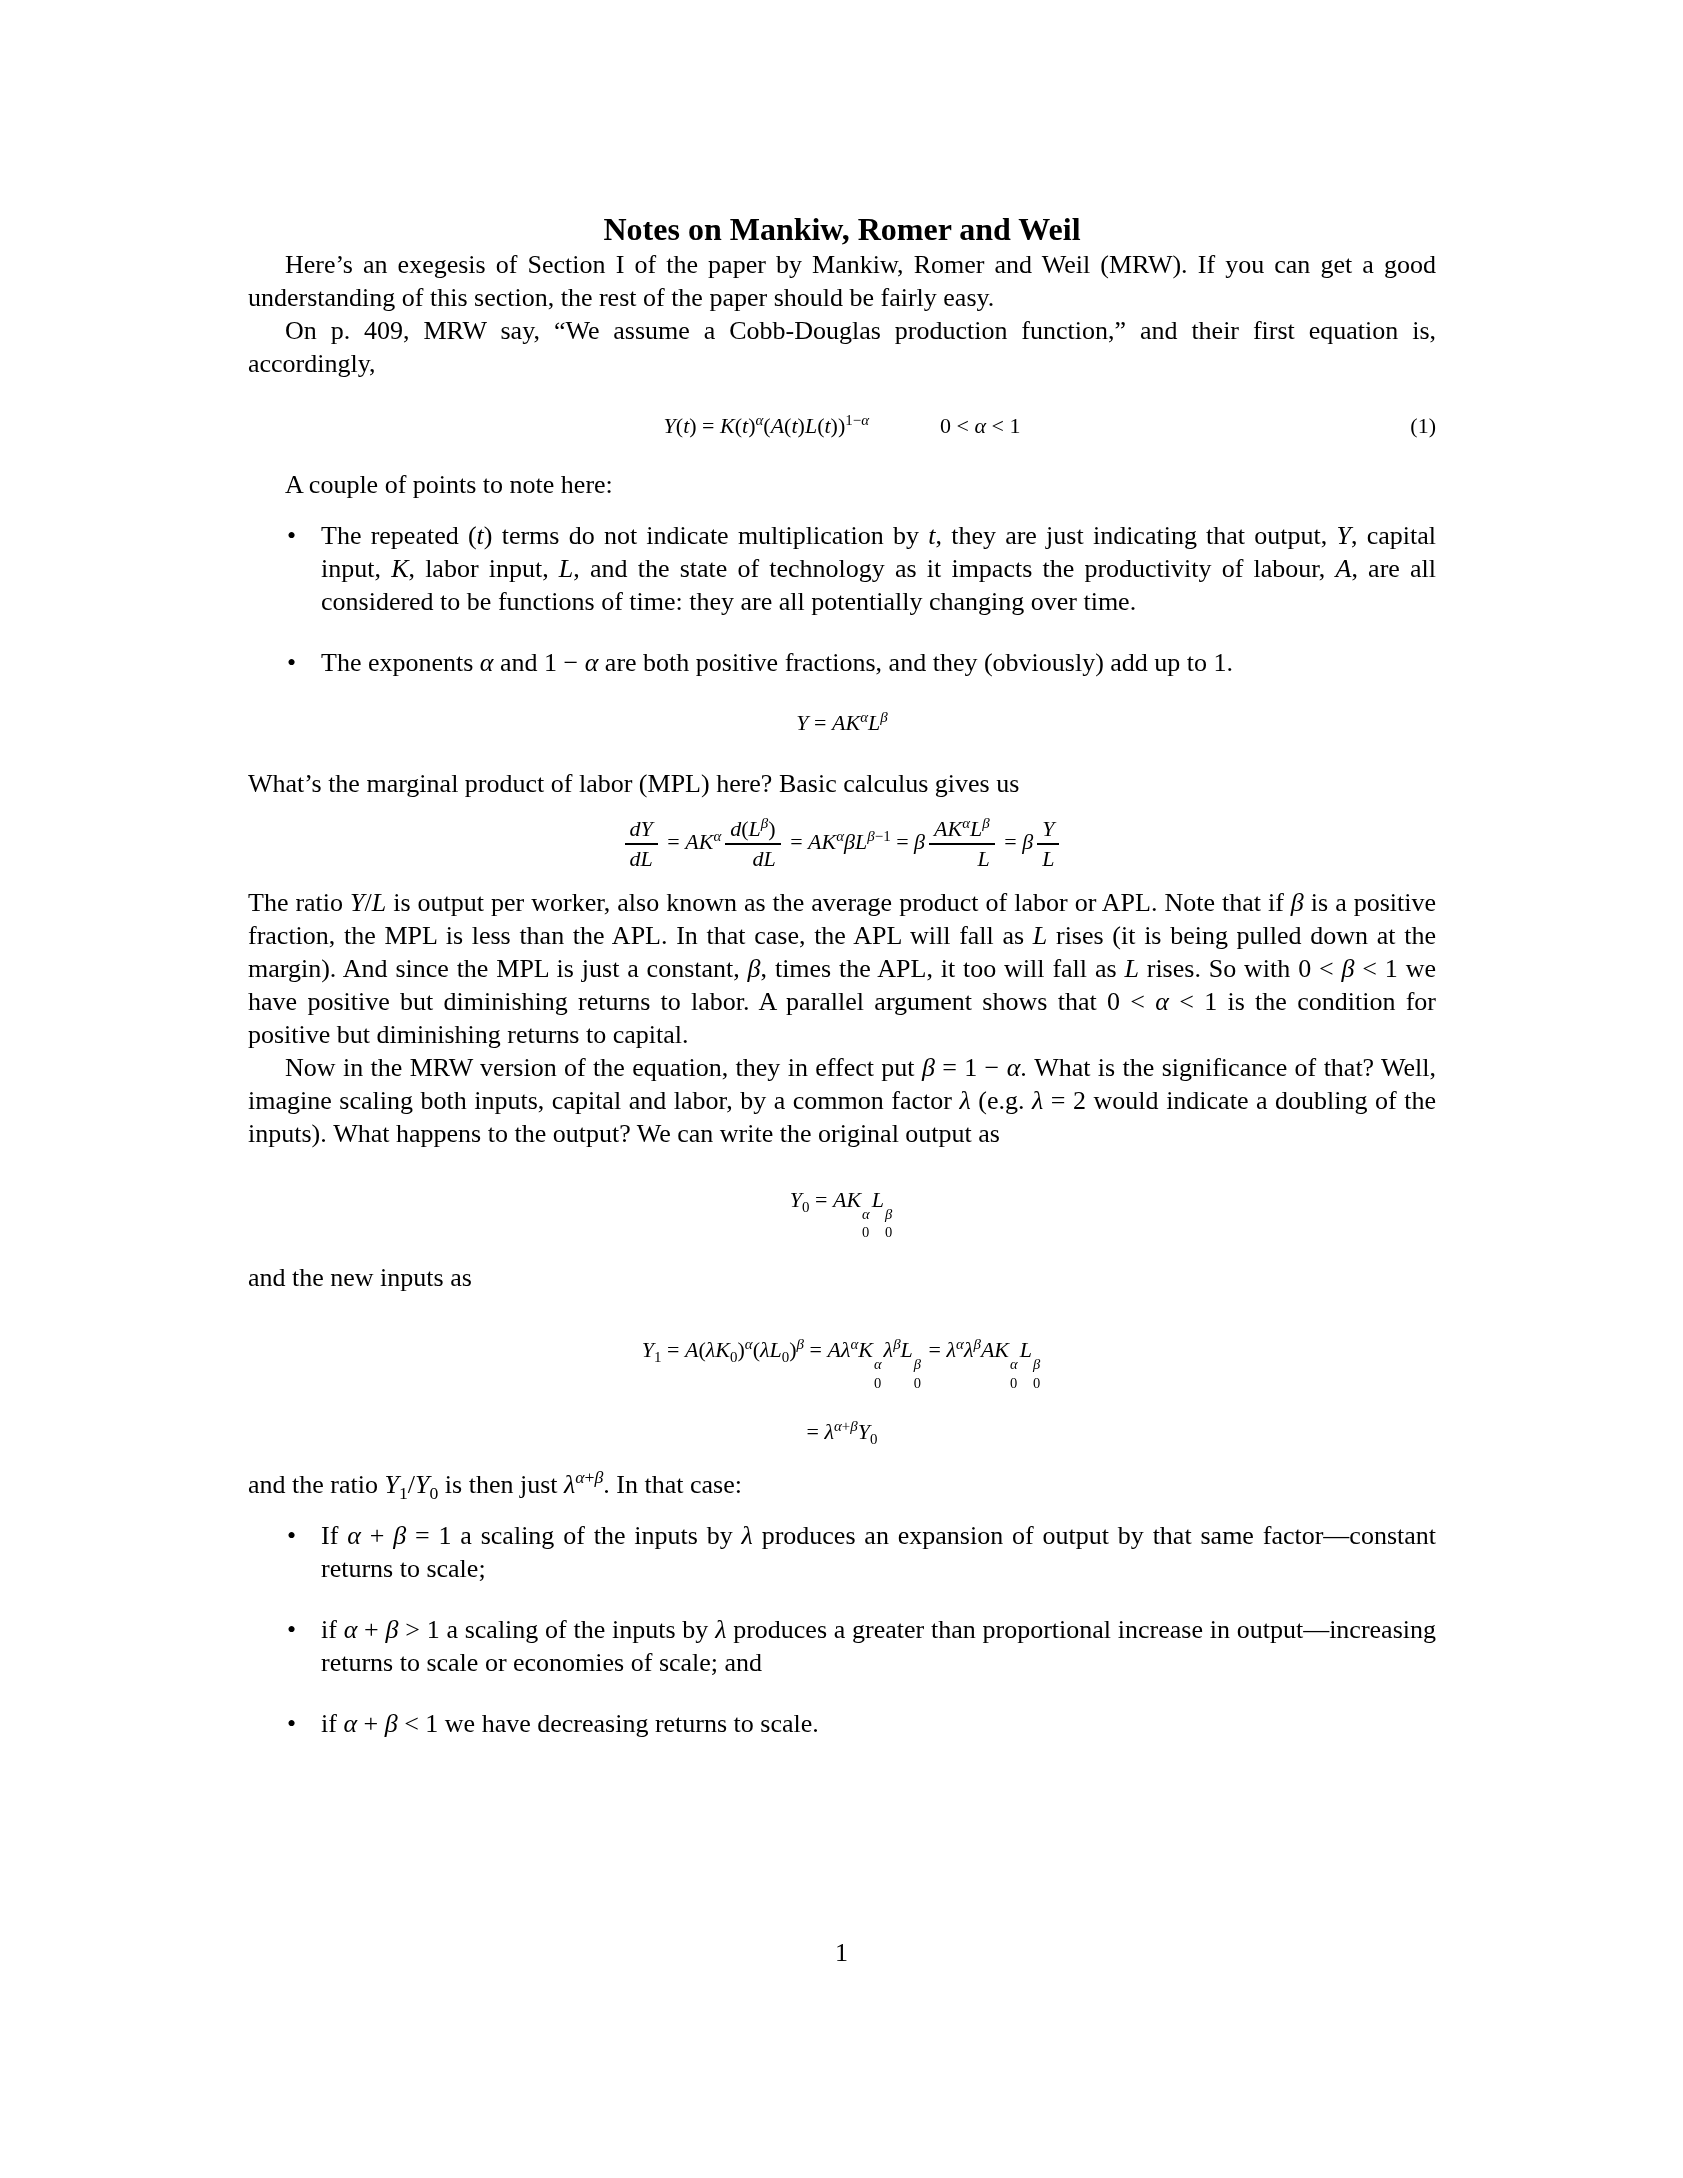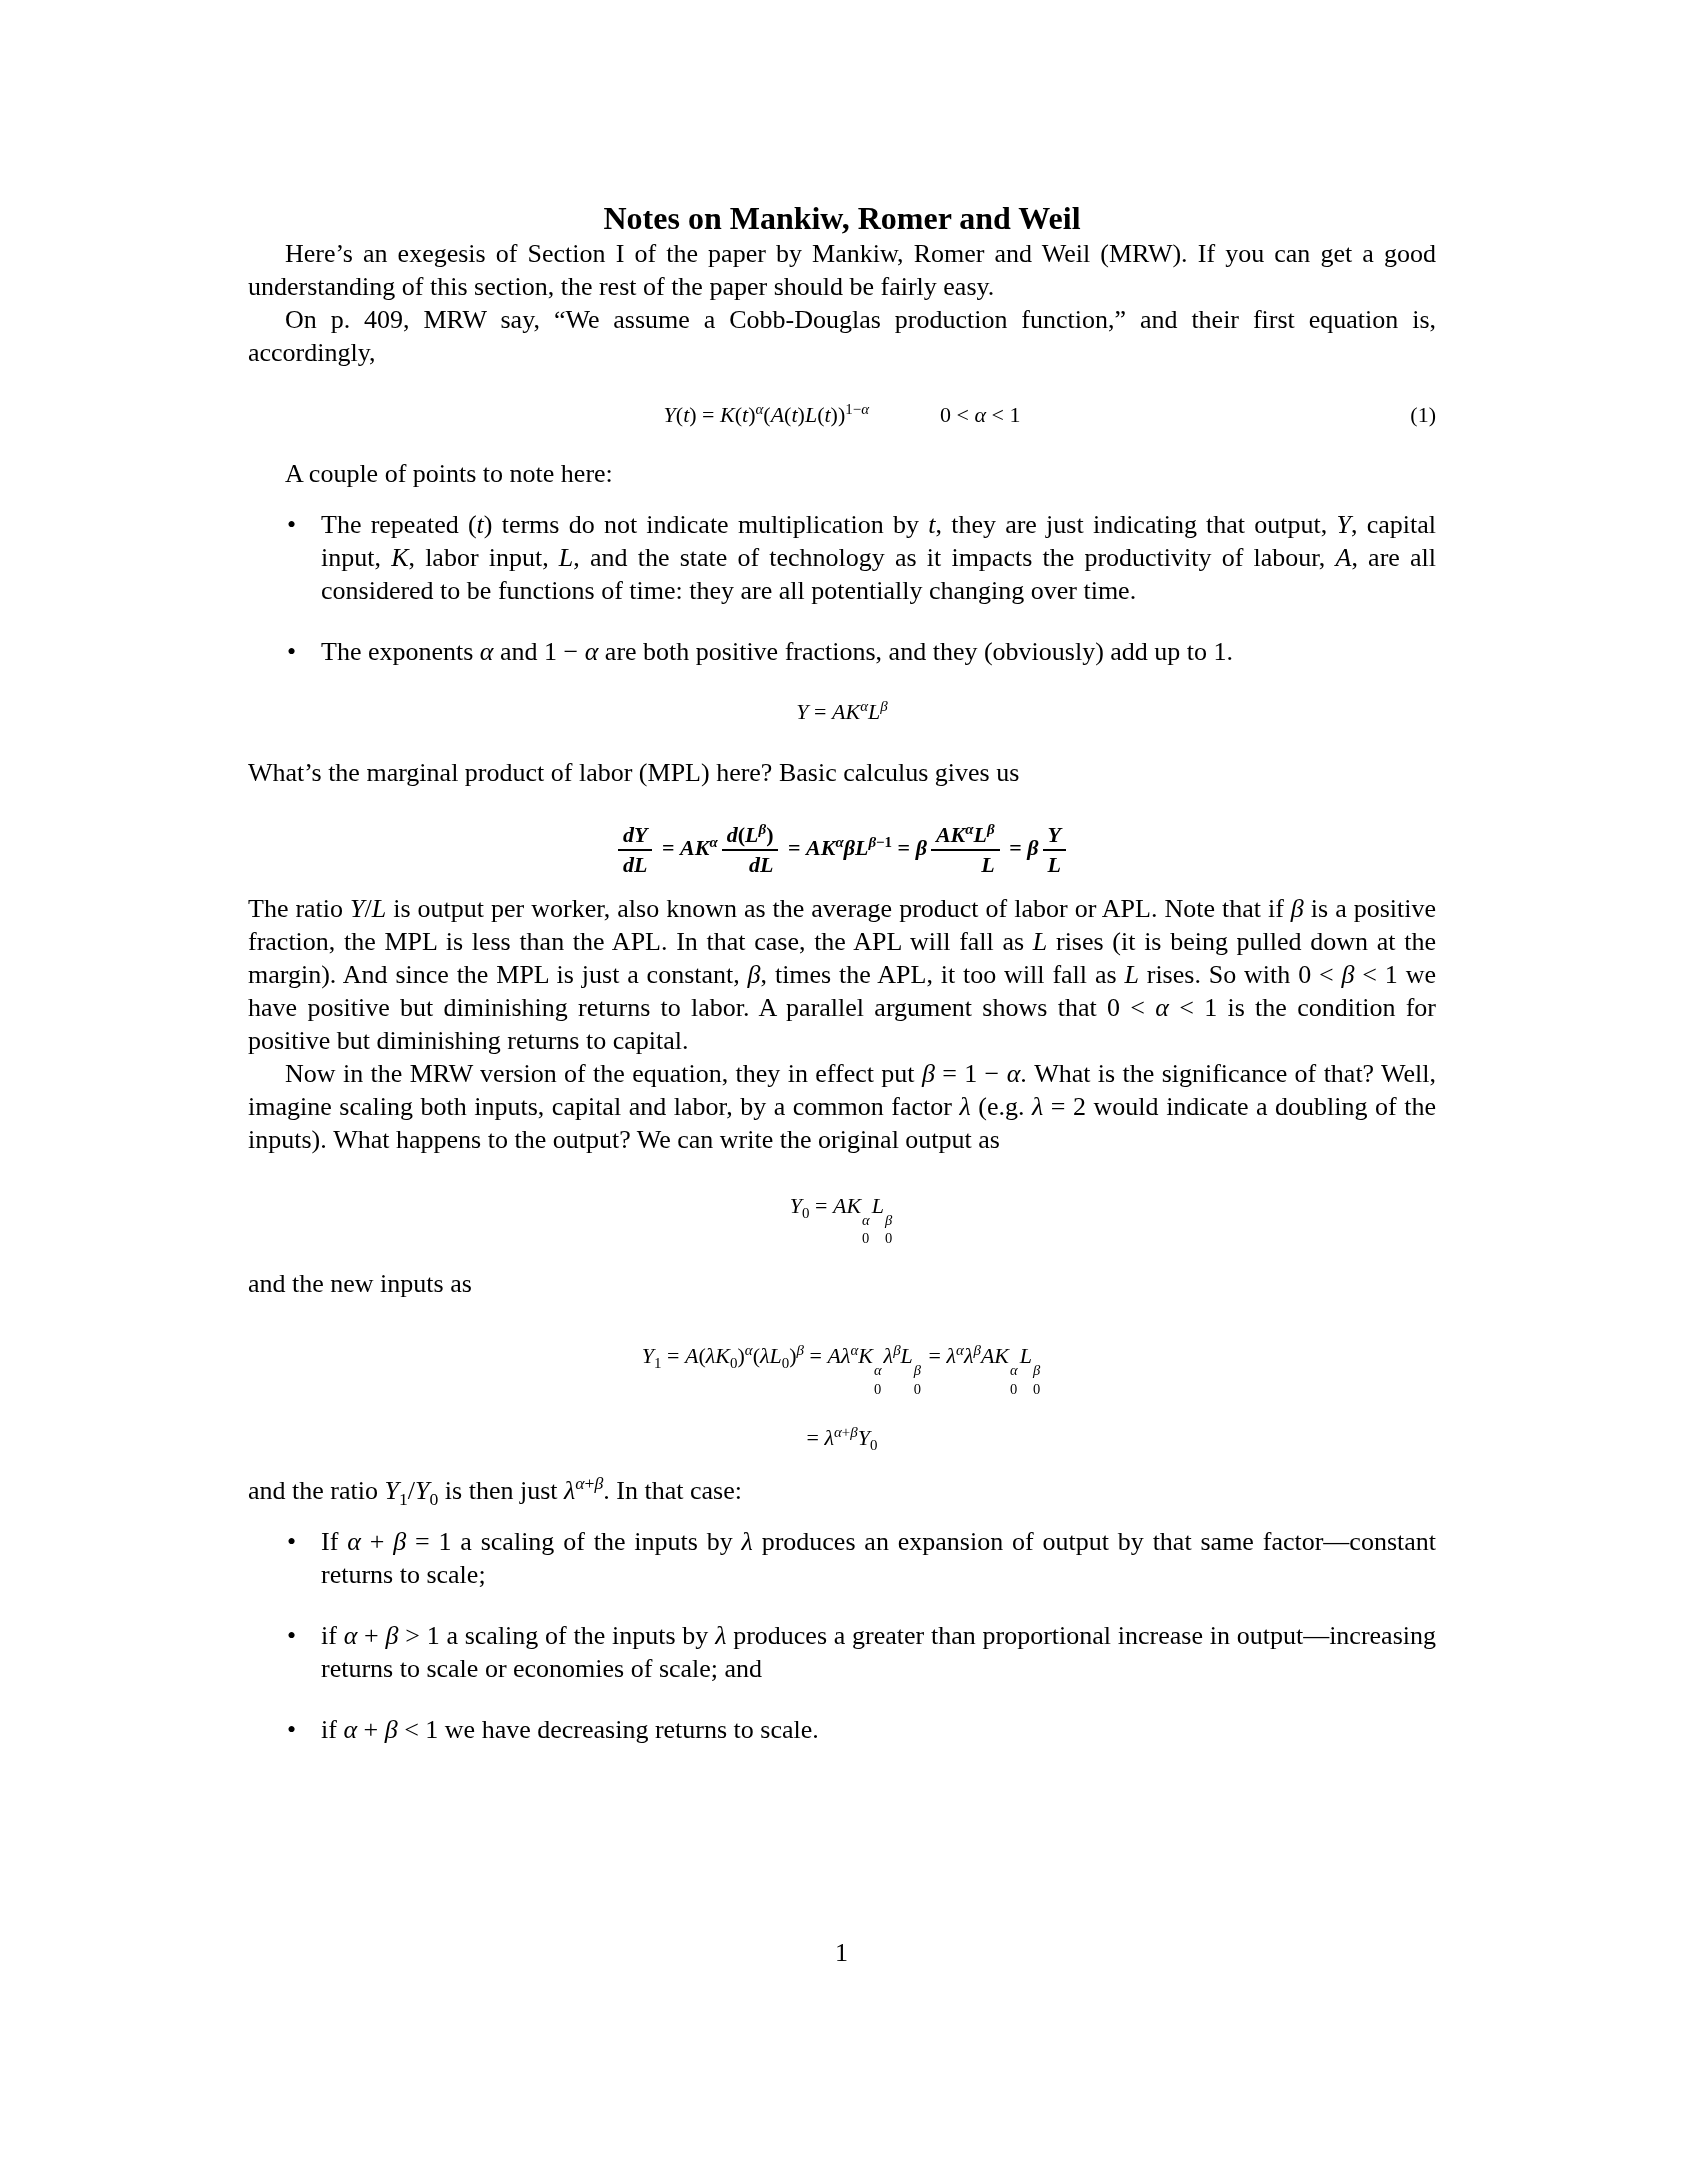--- a/index.html
+++ b/index.html
@@ -4,21 +4,21 @@
 <style>
   html,body{margin:0;padding:0;}
   body{
     width:1683px;height:2178px;
     background:#ffffff;color:#000;
     font-family:"Liberation Serif", serif;
     position:relative;
     overflow:hidden;
   }
   .content{
-    position:absolute;left:248px;top:1px;width:1188px;
+    position:absolute;left:248px;top:12px;width:1188px;
     padding-top:198px;
     font-size:26px;line-height:33px;
     text-align:justify;
   }
   .title{
     font-size:32px;line-height:38px;font-weight:bold;
     text-align:center;margin:0;
   }
   .subtitle{
     font-size:27px;line-height:33px;text-align:center;
@@ -30,21 +30,21 @@
   sup,sub{font-size:0.68em;line-height:0;}
   
   .eq{
     position:relative;text-align:center;
     font-size:22px;line-height:40px;
   }
   .eq .tag{position:absolute;right:0;top:50%;transform:translateY(-50%);font-style:normal;}
   .gap{display:inline-block;width:71px;}
   .eq1{margin:26px 0 22px 0;}
   .eq-simple{margin:24px 0 24px 0;}
-  .eq-mpl{margin:32px 0 14px 0;line-height:46px;font-weight:bold;}
+  .eq-mpl{margin:15px 0 14px 0;line-height:46px;}
   .eq-y0{margin:24px 0 20px 0;line-height:51px;}
   .eq-y1{margin:30px 0 18px 0;line-height:51px;}
   .eq-y1b{margin:0 0 14px 0;line-height:44px;}
   
   .frac{
     display:inline-flex;flex-direction:column;
     vertical-align:middle;text-align:center;
     margin:0 4px;line-height:1.25;
   }
   .frac .fn{display:block;padding:0 5px;border-bottom:2px solid #000;}

